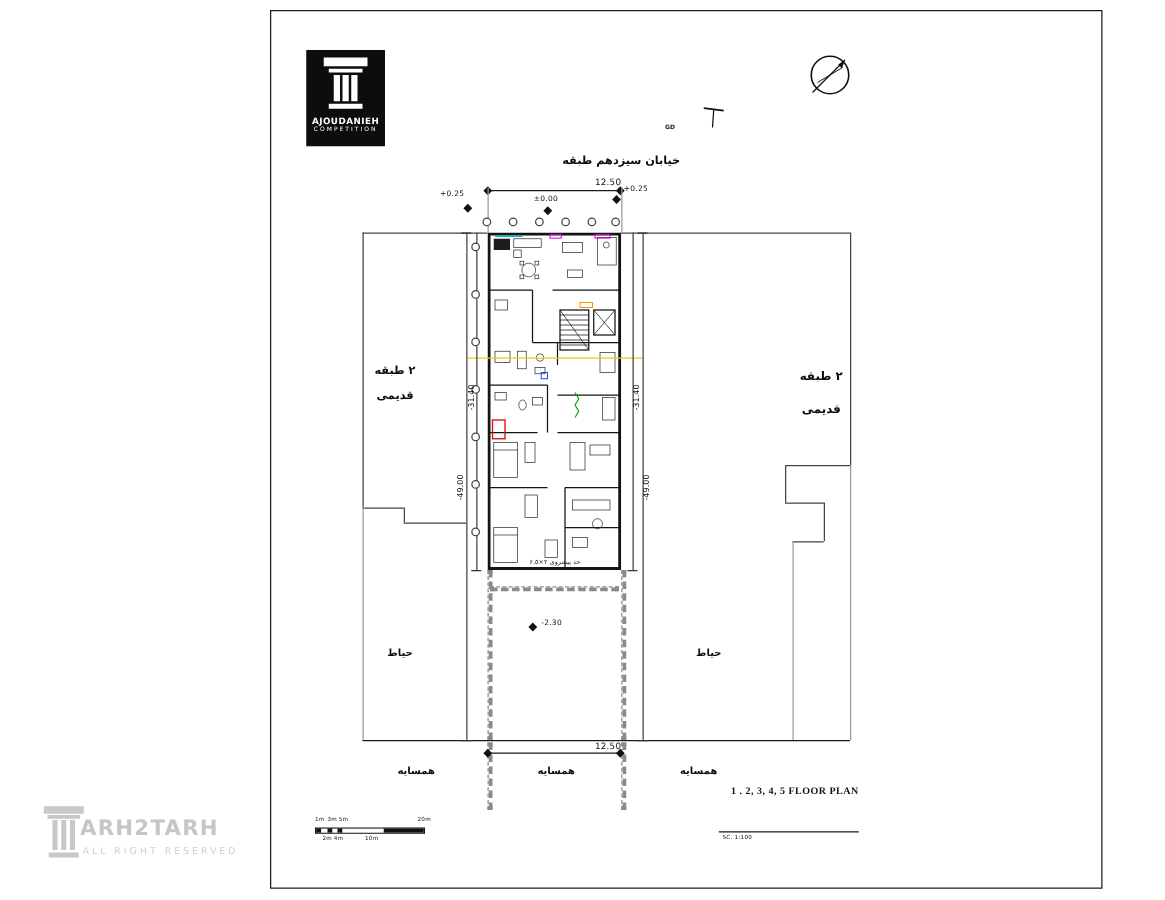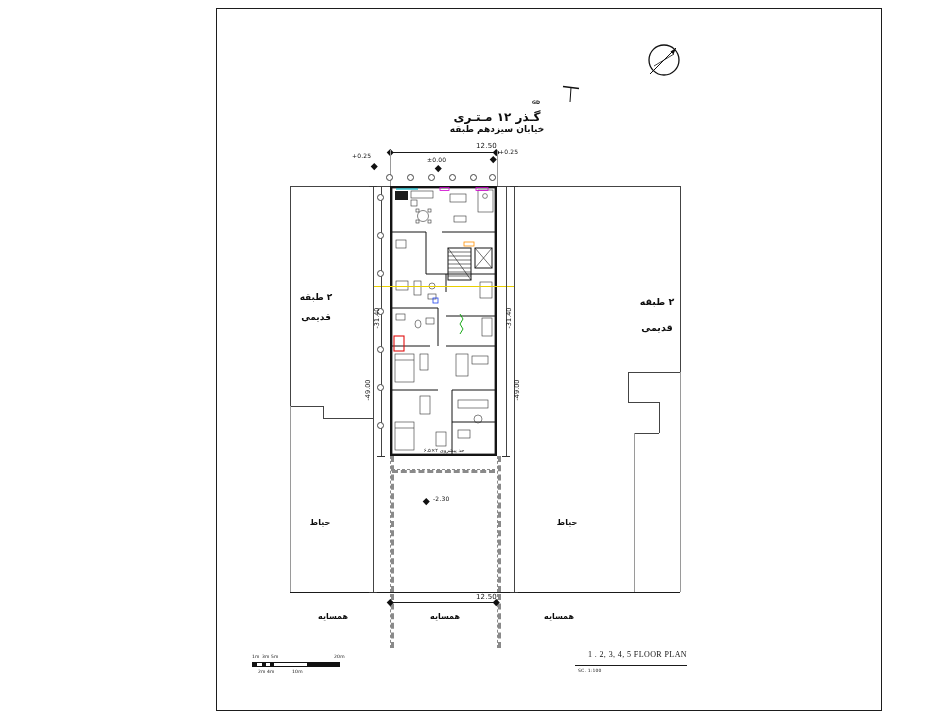--- a/index.html
+++ b/index.html
@@ -20,39 +20,50 @@
   .fa { direction:rtl; white-space:nowrap; color:#0d0d0d; font-weight:bold; text-align:center; }
   .centered { text-align:right; }
 </style>
 </head>
 <body>
 
 <div class="canvas">
 
   <div class="abs" style="left:216px; top:8px; width:666px; height:703px; border:1.6px solid #1d1d1d;"></div>
 
+  <div class="abs" style="left:245px; top:40px; width:63px; height:77px; background:#0d0d0d;">
+    <svg width="63" height="50" viewBox="0 0 63 50" style="display:block;">
+      <rect x="14" y="6" width="35" height="7" fill="#fff"></rect>
+      <rect x="18" y="15" width="27" height="3" fill="#fff"></rect>
+      <rect x="22" y="20" width="5" height="21" fill="#fff"></rect>
+      <rect x="29" y="20" width="5" height="21" fill="#fff"></rect>
+      <rect x="36" y="20" width="5" height="21" fill="#fff"></rect>
+      <rect x="18" y="43" width="27" height="4" fill="#fff"></rect>
+    </svg>
+    <div style="color:#fff; font-size:7px; font-weight:bold; text-align:center; letter-spacing:0.4px; margin-top:3px;">AJOUDANIEH</div>
+    <div style="color:#fff; font-size:4.8px; text-align:center; letter-spacing:1.6px; margin-top:1px;">COMPETITION</div>
+  </div>
 
   <div class="abs" style="left:645px; top:41px;">
     <svg width="38" height="38" viewBox="0 0 38 38">
       <circle cx="19" cy="19" r="15" fill="none" stroke="#111" stroke-width="1.3"></circle>
       <line x1="5" y1="33" x2="31" y2="7" stroke="#111" stroke-width="1"></line>
       <line x1="9" y1="25" x2="29" y2="13" stroke="#111" stroke-width="0.8"></line>
       <polygon points="31,7 25.5,10.5 28.5,13.5" fill="#111"></polygon>
     </svg>
   </div>
 
   <div class="abs" style="left:560px; top:83px;">
     <svg width="22" height="20" viewBox="0 0 22 20">
       <line x1="3" y1="3.5" x2="19" y2="5.5" stroke="#111" stroke-width="1.3"></line>
       <line x1="11" y1="4.5" x2="10" y2="19" stroke="#111" stroke-width="1"></line>
     </svg>
   </div>
   <div class="abs" style="left:532px; top:100px; font-size:4.8px; font-weight:bold;">GD</div>
 
-  <div class="abs fa" dir="rtl" style="left:397px; top:110px; width:200px; font-size:12px;">گـذر ۱۲ مـتـری</div>
   <div class="abs fa" dir="rtl" style="left:397px; top:124px; width:200px; font-size:9px;">خیابان سیزدهم طبقه</div>
 
   <div class="hline thick" style="left:390px; top:152px; width:107px;"></div>
   <div class="diamond" style="left:388px; top:150px;"></div>
   <div class="diamond" style="left:494px; top:150px;"></div>
   <div class="dimlab centered" style="left:390px; top:142px; width:107px; font-size:7px;">12.50</div>
   <div class="vline light" style="left:390px; top:150px; height:36px;"></div>
   <div class="vline light" style="left:497px; top:150px; height:36px;"></div>
 
   <div class="dimlab" style="left:352px; top:152px; font-size:6px;">+0.25</div>
@@ -209,18 +220,30 @@
     <div style="width:33px;  background:#111;"></div>
   </div>
   <div class="dimlab" style="left:252px; top:654px; font-size:4.5px;">1m</div>
   <div class="dimlab" style="left:262px; top:654px; font-size:4.5px;">3m</div>
   <div class="dimlab" style="left:271px; top:654px; font-size:4.5px;">5m</div>
   <div class="dimlab" style="left:334px; top:654px; font-size:4.5px;">20m</div>
   <div class="dimlab" style="left:258px; top:669px; font-size:4.5px;">2m</div>
   <div class="dimlab" style="left:267px; top:669px; font-size:4.5px;">4m</div>
   <div class="dimlab" style="left:292px; top:669px; font-size:4.5px;">10m</div>
 
-  <div class="abs centered" style="left:575px; top:650px; width:112px; font-size:8px; font-weight:normal; font-family:'Liberation Serif', serif; letter-spacing:0.4px;">1 . 2, 3, 4, 5 FLOOR PLAN</div>
+  <div class="abs centered" style="left:575px; top:628px; width:112px; font-size:8px; font-weight:bold; font-family:'Liberation Serif', serif; letter-spacing:0.4px;">1 . 2, 3, 4, 5 FLOOR PLAN</div>
   <div class="hline thick" style="left:575px; top:665px; width:112px;"></div>
   <div class="dimlab" style="left:578px; top:668px; font-size:4.5px;">SC. 1:100</div>
 
+  <div class="abs" style="left:34px; top:642px; width:180px; height:55px;">
+    <svg width="34" height="44" viewBox="0 0 34 44" style="position:absolute; left:0; top:2px;">
+      <rect x="1" y="1" width="32" height="6" fill="#c8c8c8"></rect>
+      <rect x="4" y="8" width="26" height="3" fill="#c8c8c8"></rect>
+      <rect x="8" y="12" width="4" height="24" fill="#c8c8c8"></rect>
+      <rect x="15" y="12" width="4" height="24" fill="#c8c8c8"></rect>
+      <rect x="22" y="12" width="4" height="24" fill="#c8c8c8"></rect>
+      <rect x="5" y="38" width="24" height="4" fill="#c8c8c8"></rect>
+    </svg>
+    <div style="position:absolute; left:30px; top:11px; font-size:17px; font-weight:bold; color:#c6c6c6; letter-spacing:1px;">ARH2TARH</div>
+    <div style="position:absolute; left:32px; top:34px; font-size:7.5px; color:#cfcfcf; letter-spacing:2.4px;">ALL RIGHT RESERVED</div>
+  </div>
 
 </div>
 
 </body></html>

